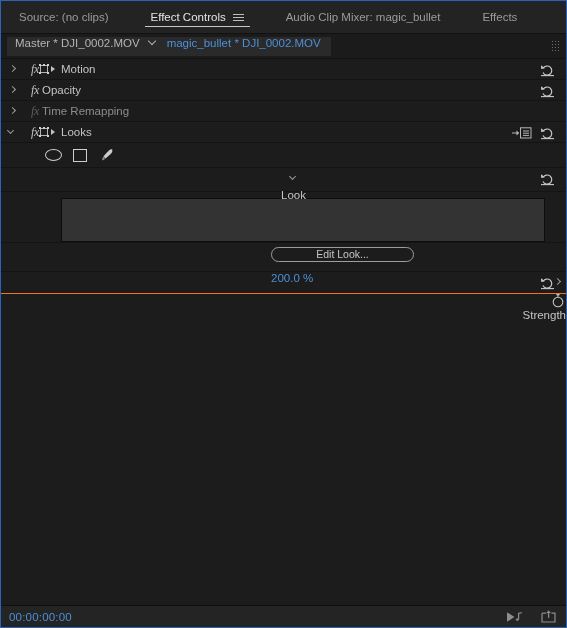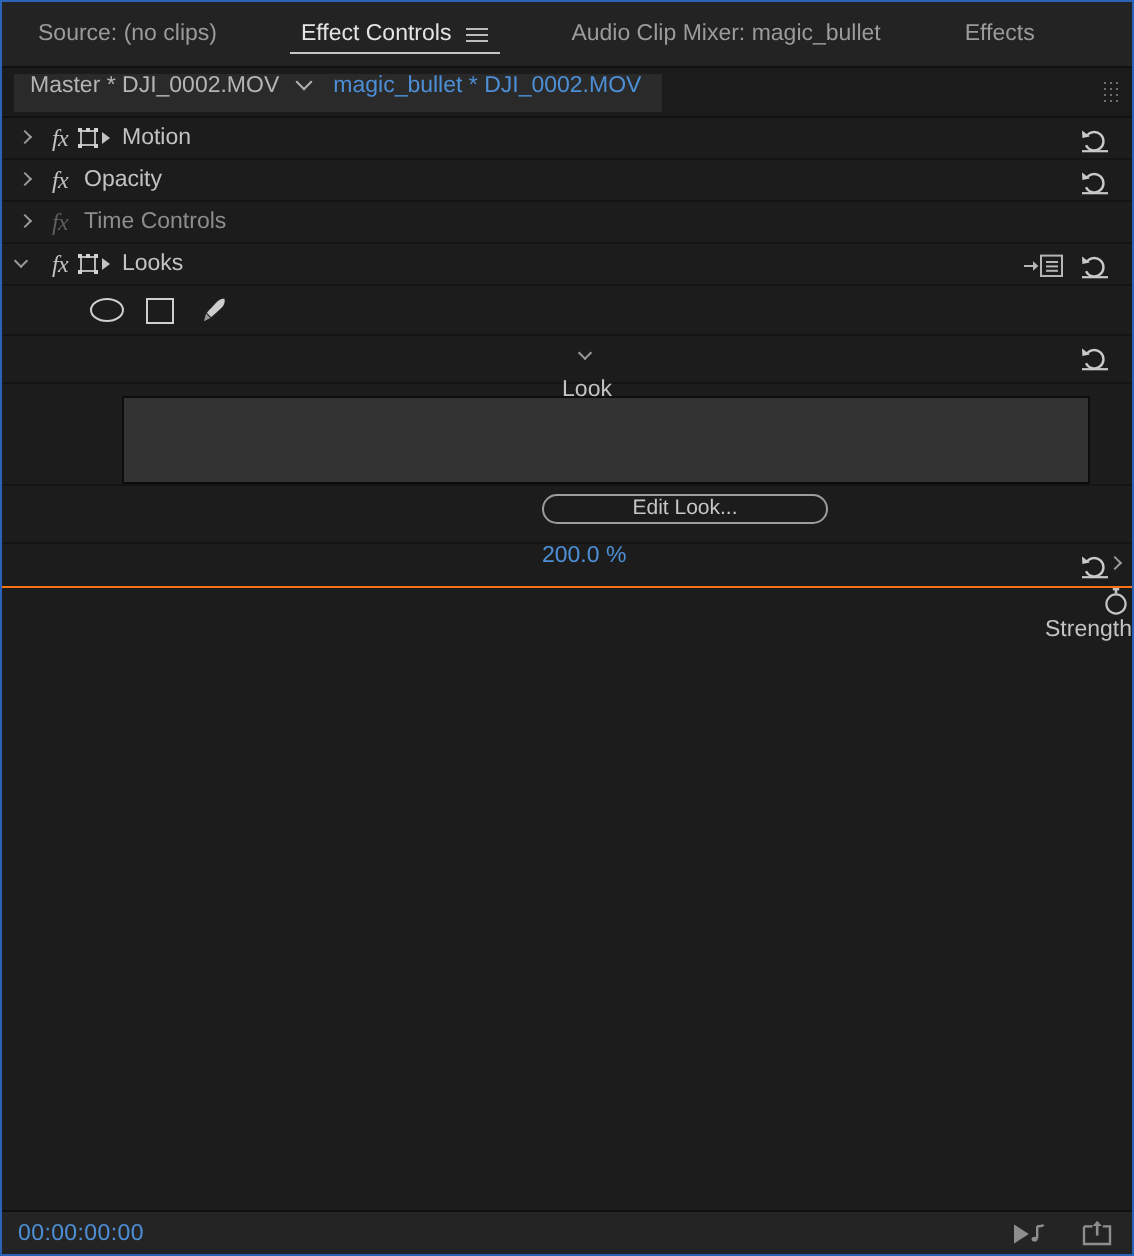--- a/index.html
+++ b/index.html
@@ -195,21 +195,21 @@
     transform: rotate(45deg);
   }
 
   .fx {
     width: 18px;
     flex: 0 0 auto;
     font-family: "Liberation Serif", serif;
     font-style: italic;
     font-size: 12px;
     color: #c3c3c3;
-    text-align: center;
+    text-align: right;
     letter-spacing: -0.3px;
   }
   .fx.dim { color: #5e5e5e; }
 
   .transform-icon {
     width: 22px;
     flex: 0 0 auto;
     position: relative;
     height: 21px;
   }
@@ -493,21 +493,21 @@
           <path d="M3.2 5.2 A4.6 4.6 0 1 1 3.0 9.6" fill="none" stroke="#c9c9c9" stroke-width="1.2"></path>
           <path d="M1.0 2.3 L1.2 6.0 L4.9 5.3 Z" fill="#c9c9c9"></path>
           <line x1="1" y1="12.6" x2="14" y2="12.6" stroke="#c9c9c9" stroke-width="1.1"></line>
         </svg>
       </span>
     </div>
 
     <div class="row">
       <span class="twisty"></span>
       <span class="fx dim">fx</span>
-      <span class="row-label dim pad">Time Controls</span>
+      <span class="row-label dim pad">Time Remapping</span>
     </div>
 
     <div class="row">
       <span class="twisty open"></span>
       <span class="fx">fx</span>
       <span class="transform-icon">
         <span class="box"></span>
         <span class="corner" style="left:0px;top:5px"></span>
         <span class="corner" style="left:8px;top:5px"></span>
         <span class="corner" style="left:0px;top:13px"></span>

